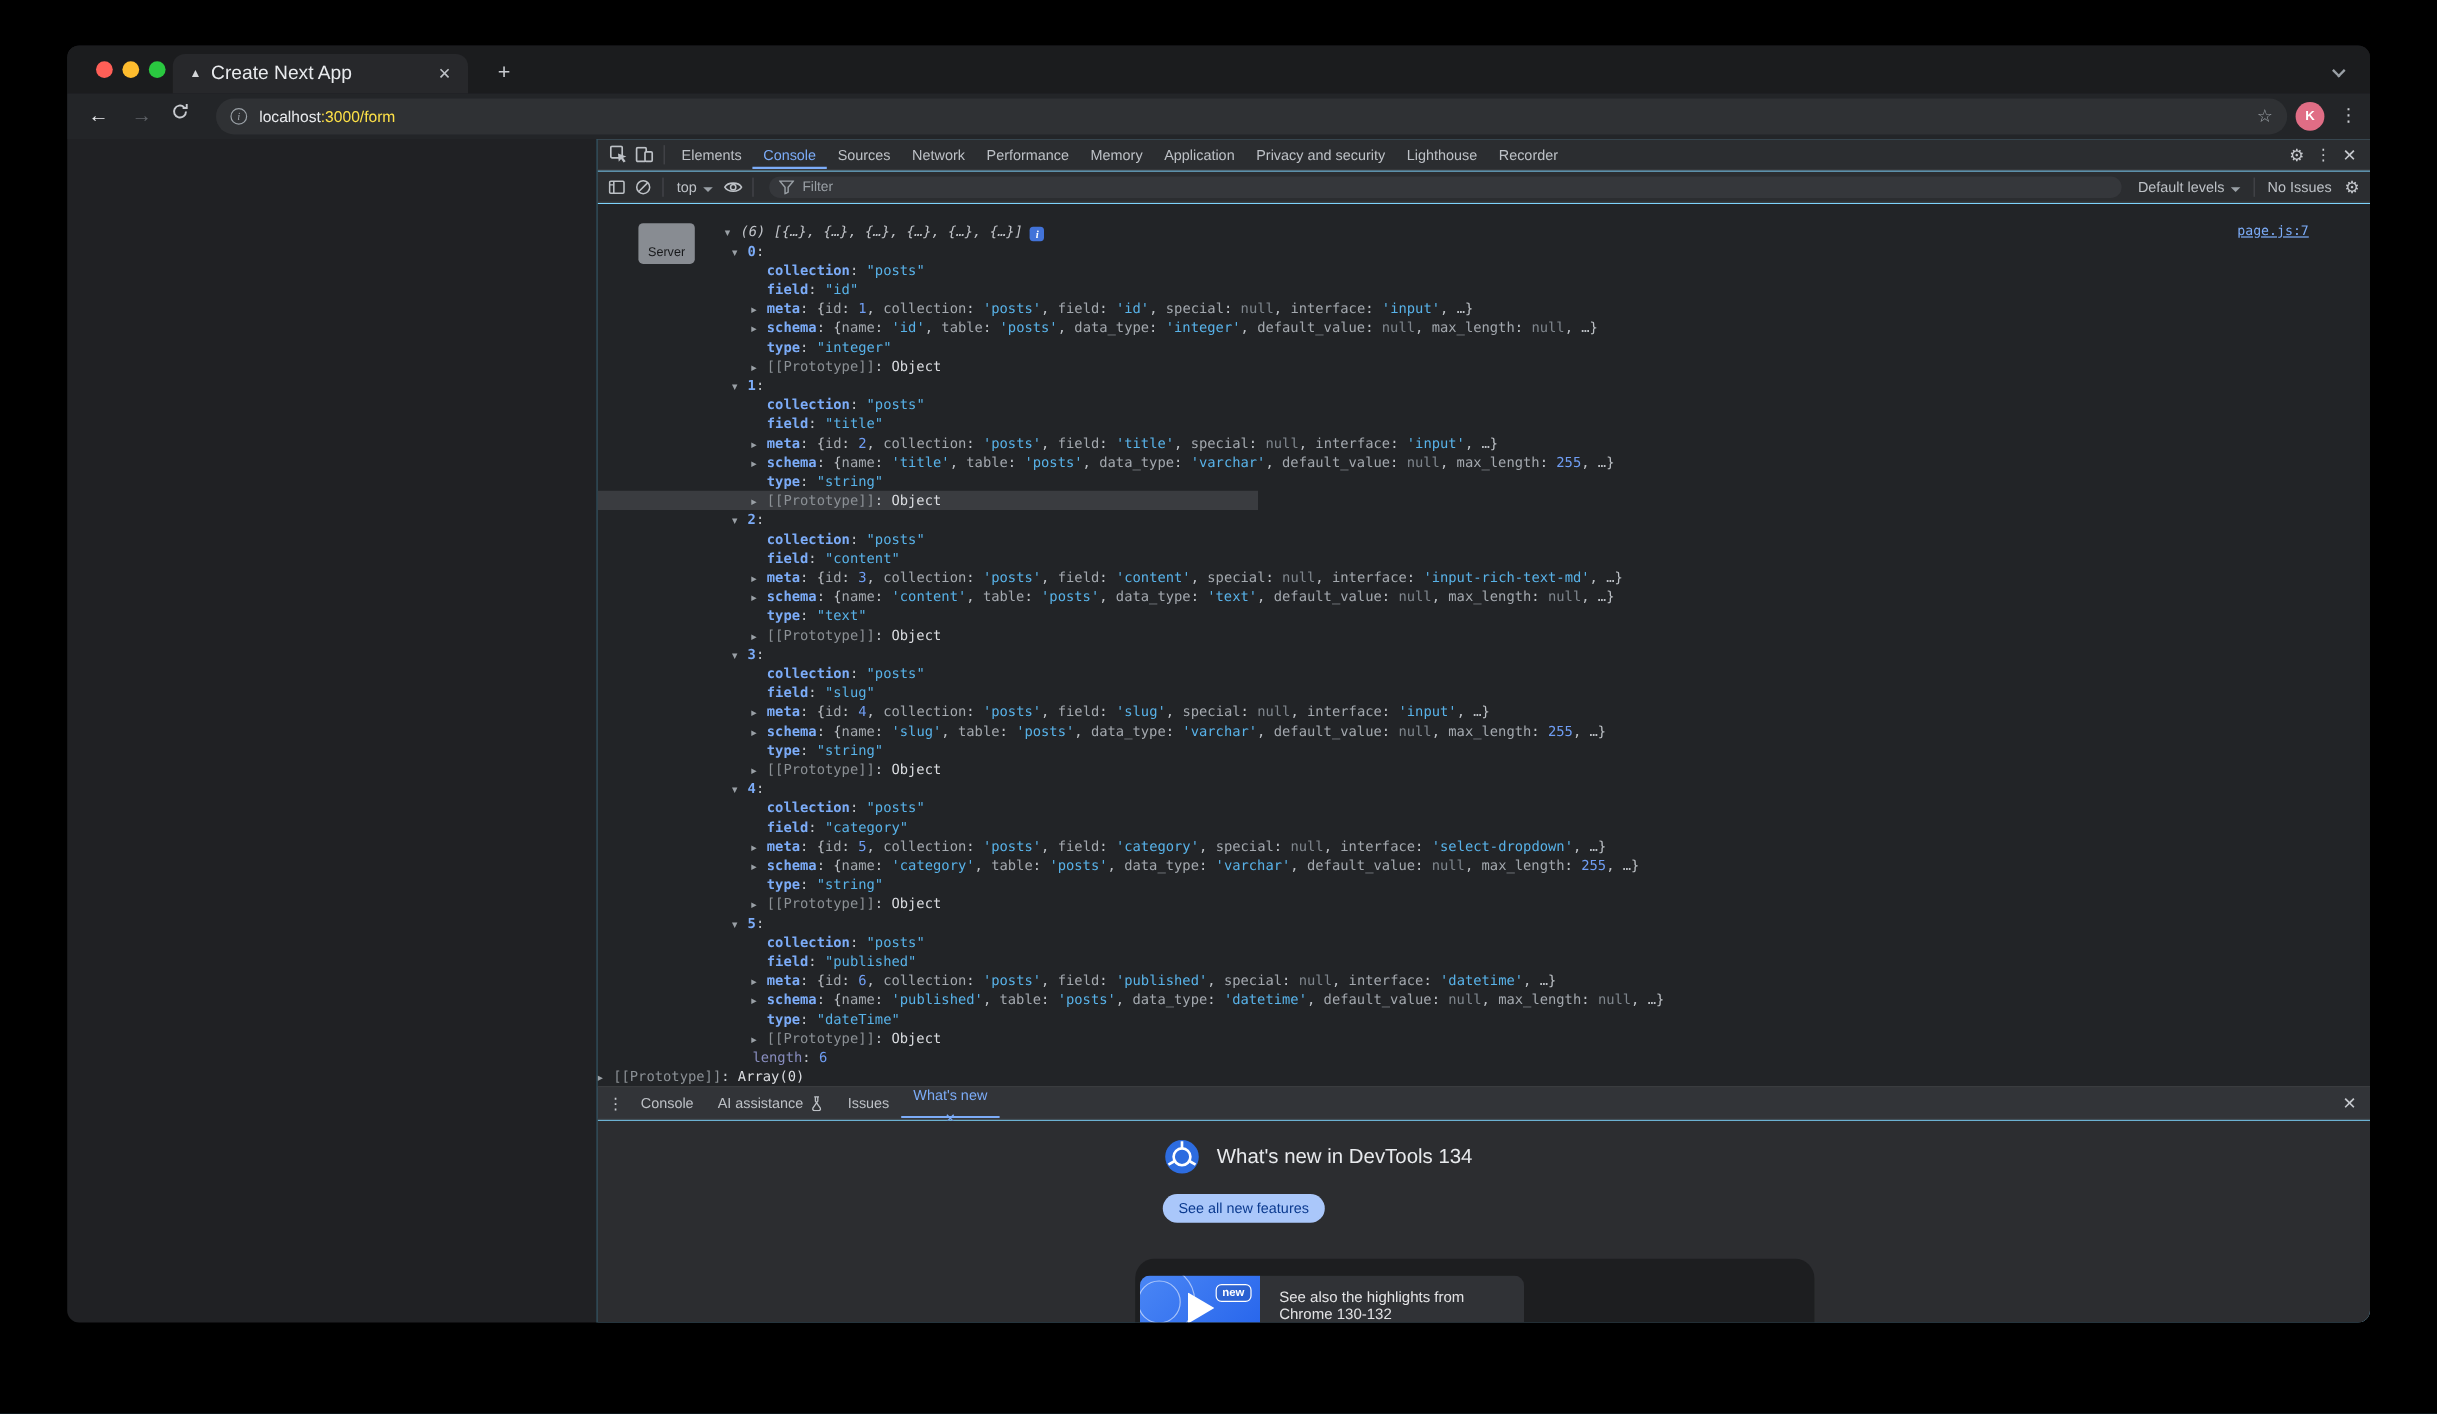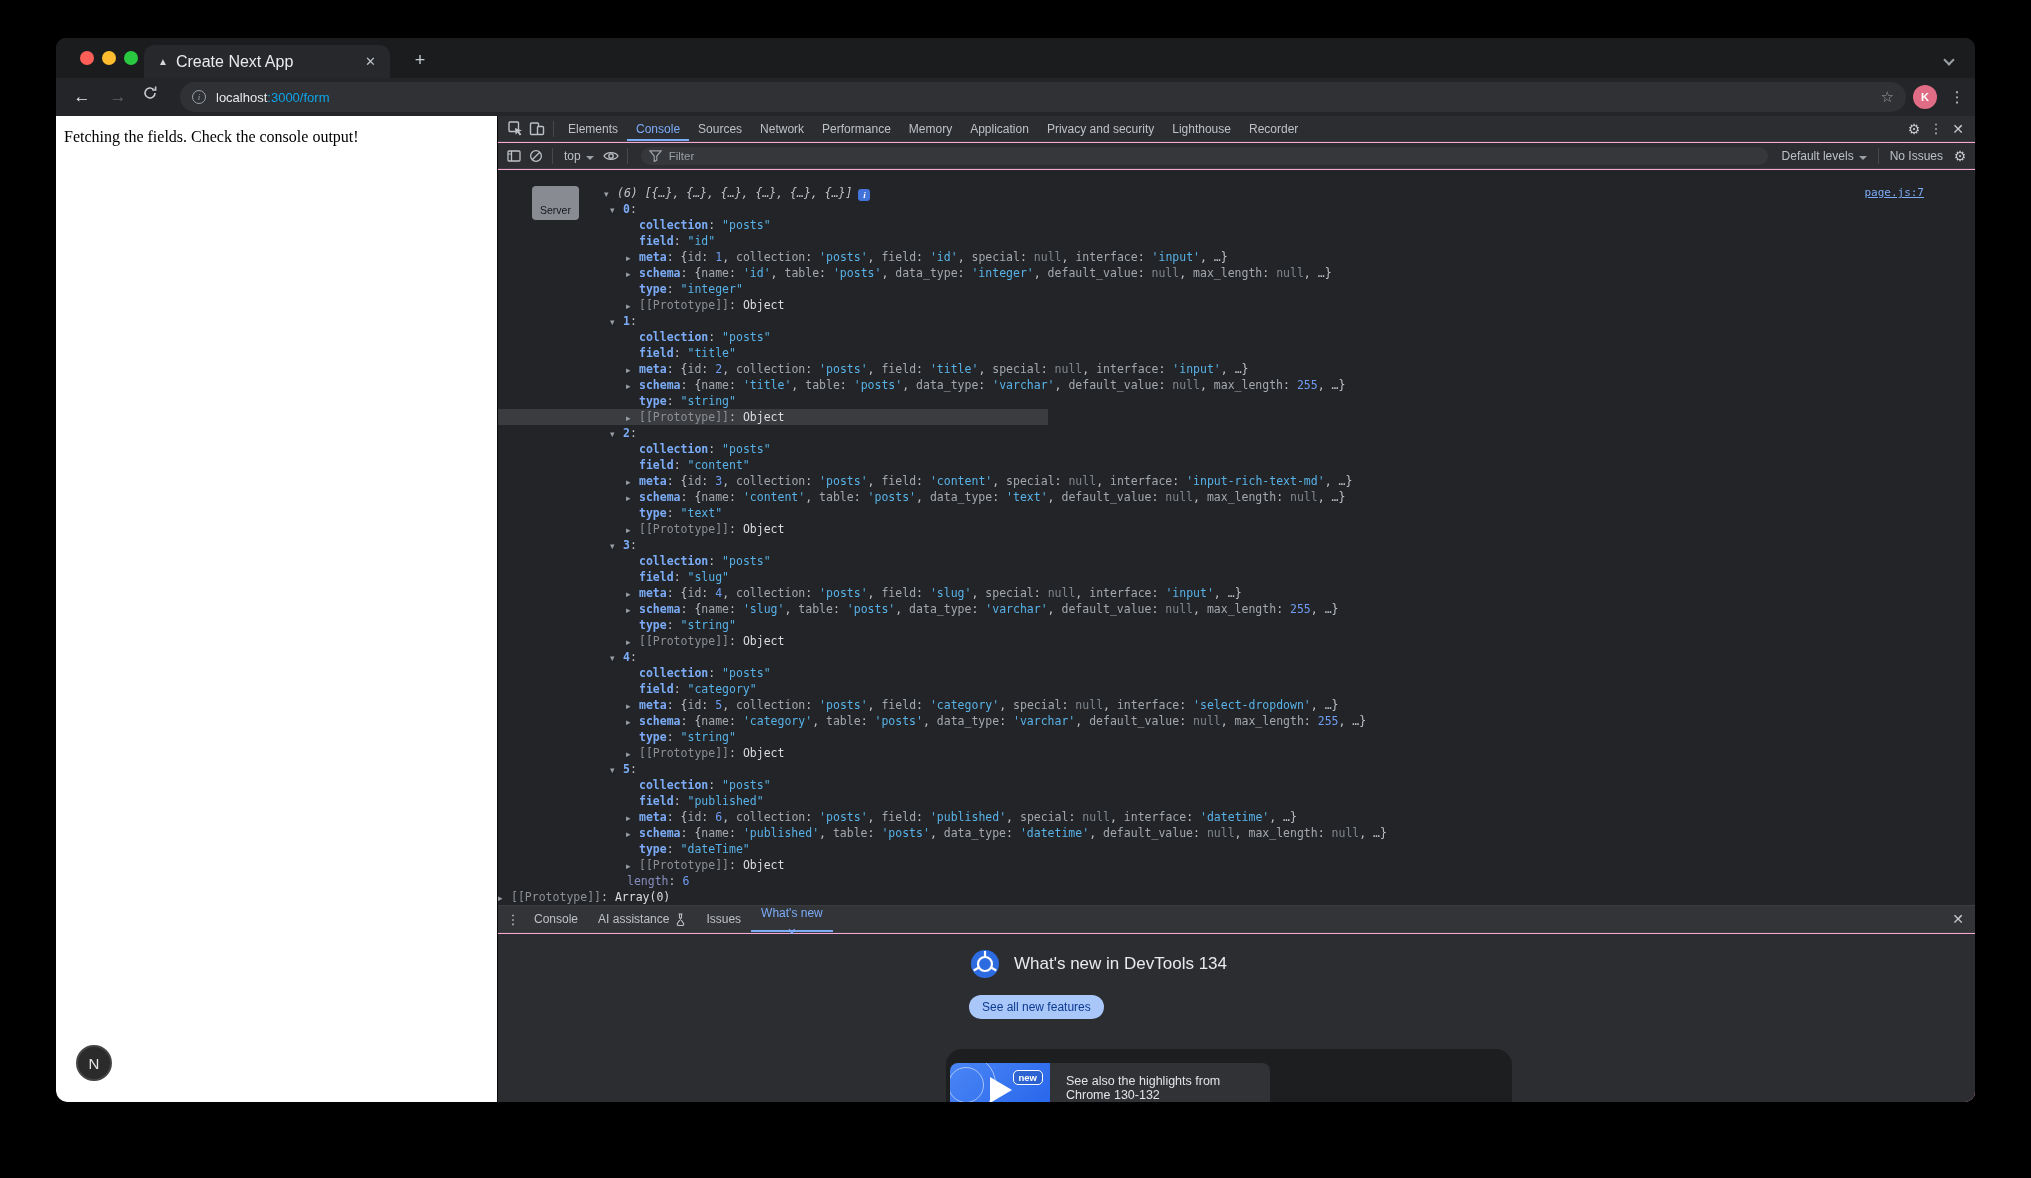--- a/index.html
+++ b/index.html
@@ -29,38 +29,38 @@
   .toolbar { position:absolute; left:0; top:40px; right:0; height:38px; background:#232528; }
   .nav { position:absolute; top:7px; font-size:17px; width:24px; height:24px; text-align:center; line-height:24px; }
   .nav.back{ left:14px; color:#e8eaed; }
   .nav.fwd{ left:50px; color:#5f6368; }
   .nav.reload{ left:86px; }
   .omnibox { position:absolute; left:124px; top:4px; width:1726px; height:30px; background:#2f3134;
              border-radius:15px; display:flex; align-items:center; padding:0 12px; }
   .info-i { width:14px; height:14px; border:1.5px solid #9aa0a6; border-radius:50%; color:#9aa0a6;
             font-size:9px; font-family:"Liberation Serif",serif; font-style:italic; text-align:center; line-height:12px; margin-right:10px; flex:none;}
   .url { font-size:13px; color:#e8eaed; }
-  .url .dim { color:#0ea5e9; }
+  .url .dim { color:#fde047; }
   .star { margin-left:auto; color:#9aa0a6; font-size:15px; }
   .avatar { position:absolute; right:38px; top:7px; width:24px; height:24px; border-radius:50%;
             background:#e06d85; color:#fff; font-size:11px; font-weight:bold; text-align:center; line-height:24px; }
   .browser-menu { position:absolute; right:10px; top:7px; color:#c7cacf; font-size:15px; line-height:24px; width:16px; text-align:center;}
 
   
   .content { position:absolute; left:0; top:78px; right:0; bottom:0; }
   .page { position:absolute; left:0; top:0; width:441px; height:100%; background:#ffffff;
           border-bottom-left-radius:12px; }
   .page-text { position:absolute; left:8px; top:12px; font-family:"Liberation Serif", serif;
                font-size:16px; color:#000; }
   .next-btn { position:absolute; left:20px; top:929px; width:36px; height:36px; border-radius:50%;
               background:#2b2b2b; border:2px solid #454545; color:#e6e6e6; font-size:15px;
               text-align:center; line-height:33px; }
 
   
-  .devtools { position:absolute; left:441px; top:0; right:0; height:100%; background:#f9a8d4; border-left:1px solid #0a0a0a;}
+  .devtools { position:absolute; left:441px; top:0; right:0; height:100%; background:#7dd3fc; border-left:1px solid #0a0a0a;}
   .dt-bar { position:absolute; left:0; right:0; background:#2b2d30; border-bottom:1px solid #3a3c3f;
             display:flex; align-items:center; color:#bdc1c6; font-size:12px; }
   .dt-tabbar { top:0; height:26px; padding-left:6px; }
   .dt-icon { width:22px; height:20px; display:flex; align-items:center; justify-content:center; flex:none; }
   .vdiv { width:1px; height:16px; background:#46484c; margin:0 5px; flex:none; }
   .dt-tab { padding:0 9px; height:100%; display:flex; align-items:center; white-space:nowrap; }
   .dt-tab.active { color:#7cacf8; box-shadow:inset 0 -2px 0 #7cacf8; }
   .dt-right { margin-left:auto; display:flex; align-items:center; padding-right:6px; }
   .gear { font-size:14px; color:#c7cacf; }
   .dots { font-size:13px; color:#c7cacf; }
@@ -161,24 +161,20 @@
         <span class="info-i">i</span>
         <span class="url"><b style="font-weight:normal;">localhost</b><span class="dim">:3000/form</span></span>
         <span class="star">☆</span>
       </div>
       <div class="avatar">K</div>
       <div class="browser-menu">⋮</div>
     </div>
 
     <div class="content">
 
-      <div class="page">
-        <div class="page-text">Fetching the fields. Check the console output!</div>
-        <div class="next-btn">N</div>
-      </div>
 
       <div class="devtools">
 
         <div class="dt-bar dt-tabbar">
           <div class="dt-icon">
             <svg width="15" height="15" viewBox="0 0 15 15">
               <rect x="1" y="1" width="9.5" height="9.5" rx="1" fill="none" stroke="#bdc1c6" stroke-width="1.4"></rect>
               <path d="M7 7 l7 2.4 -2.8 1 2.2 3 -1.7 1.1 -2.1-3 -2 2.2 z" fill="#bdc1c6"></path>
             </svg>
           </div>

